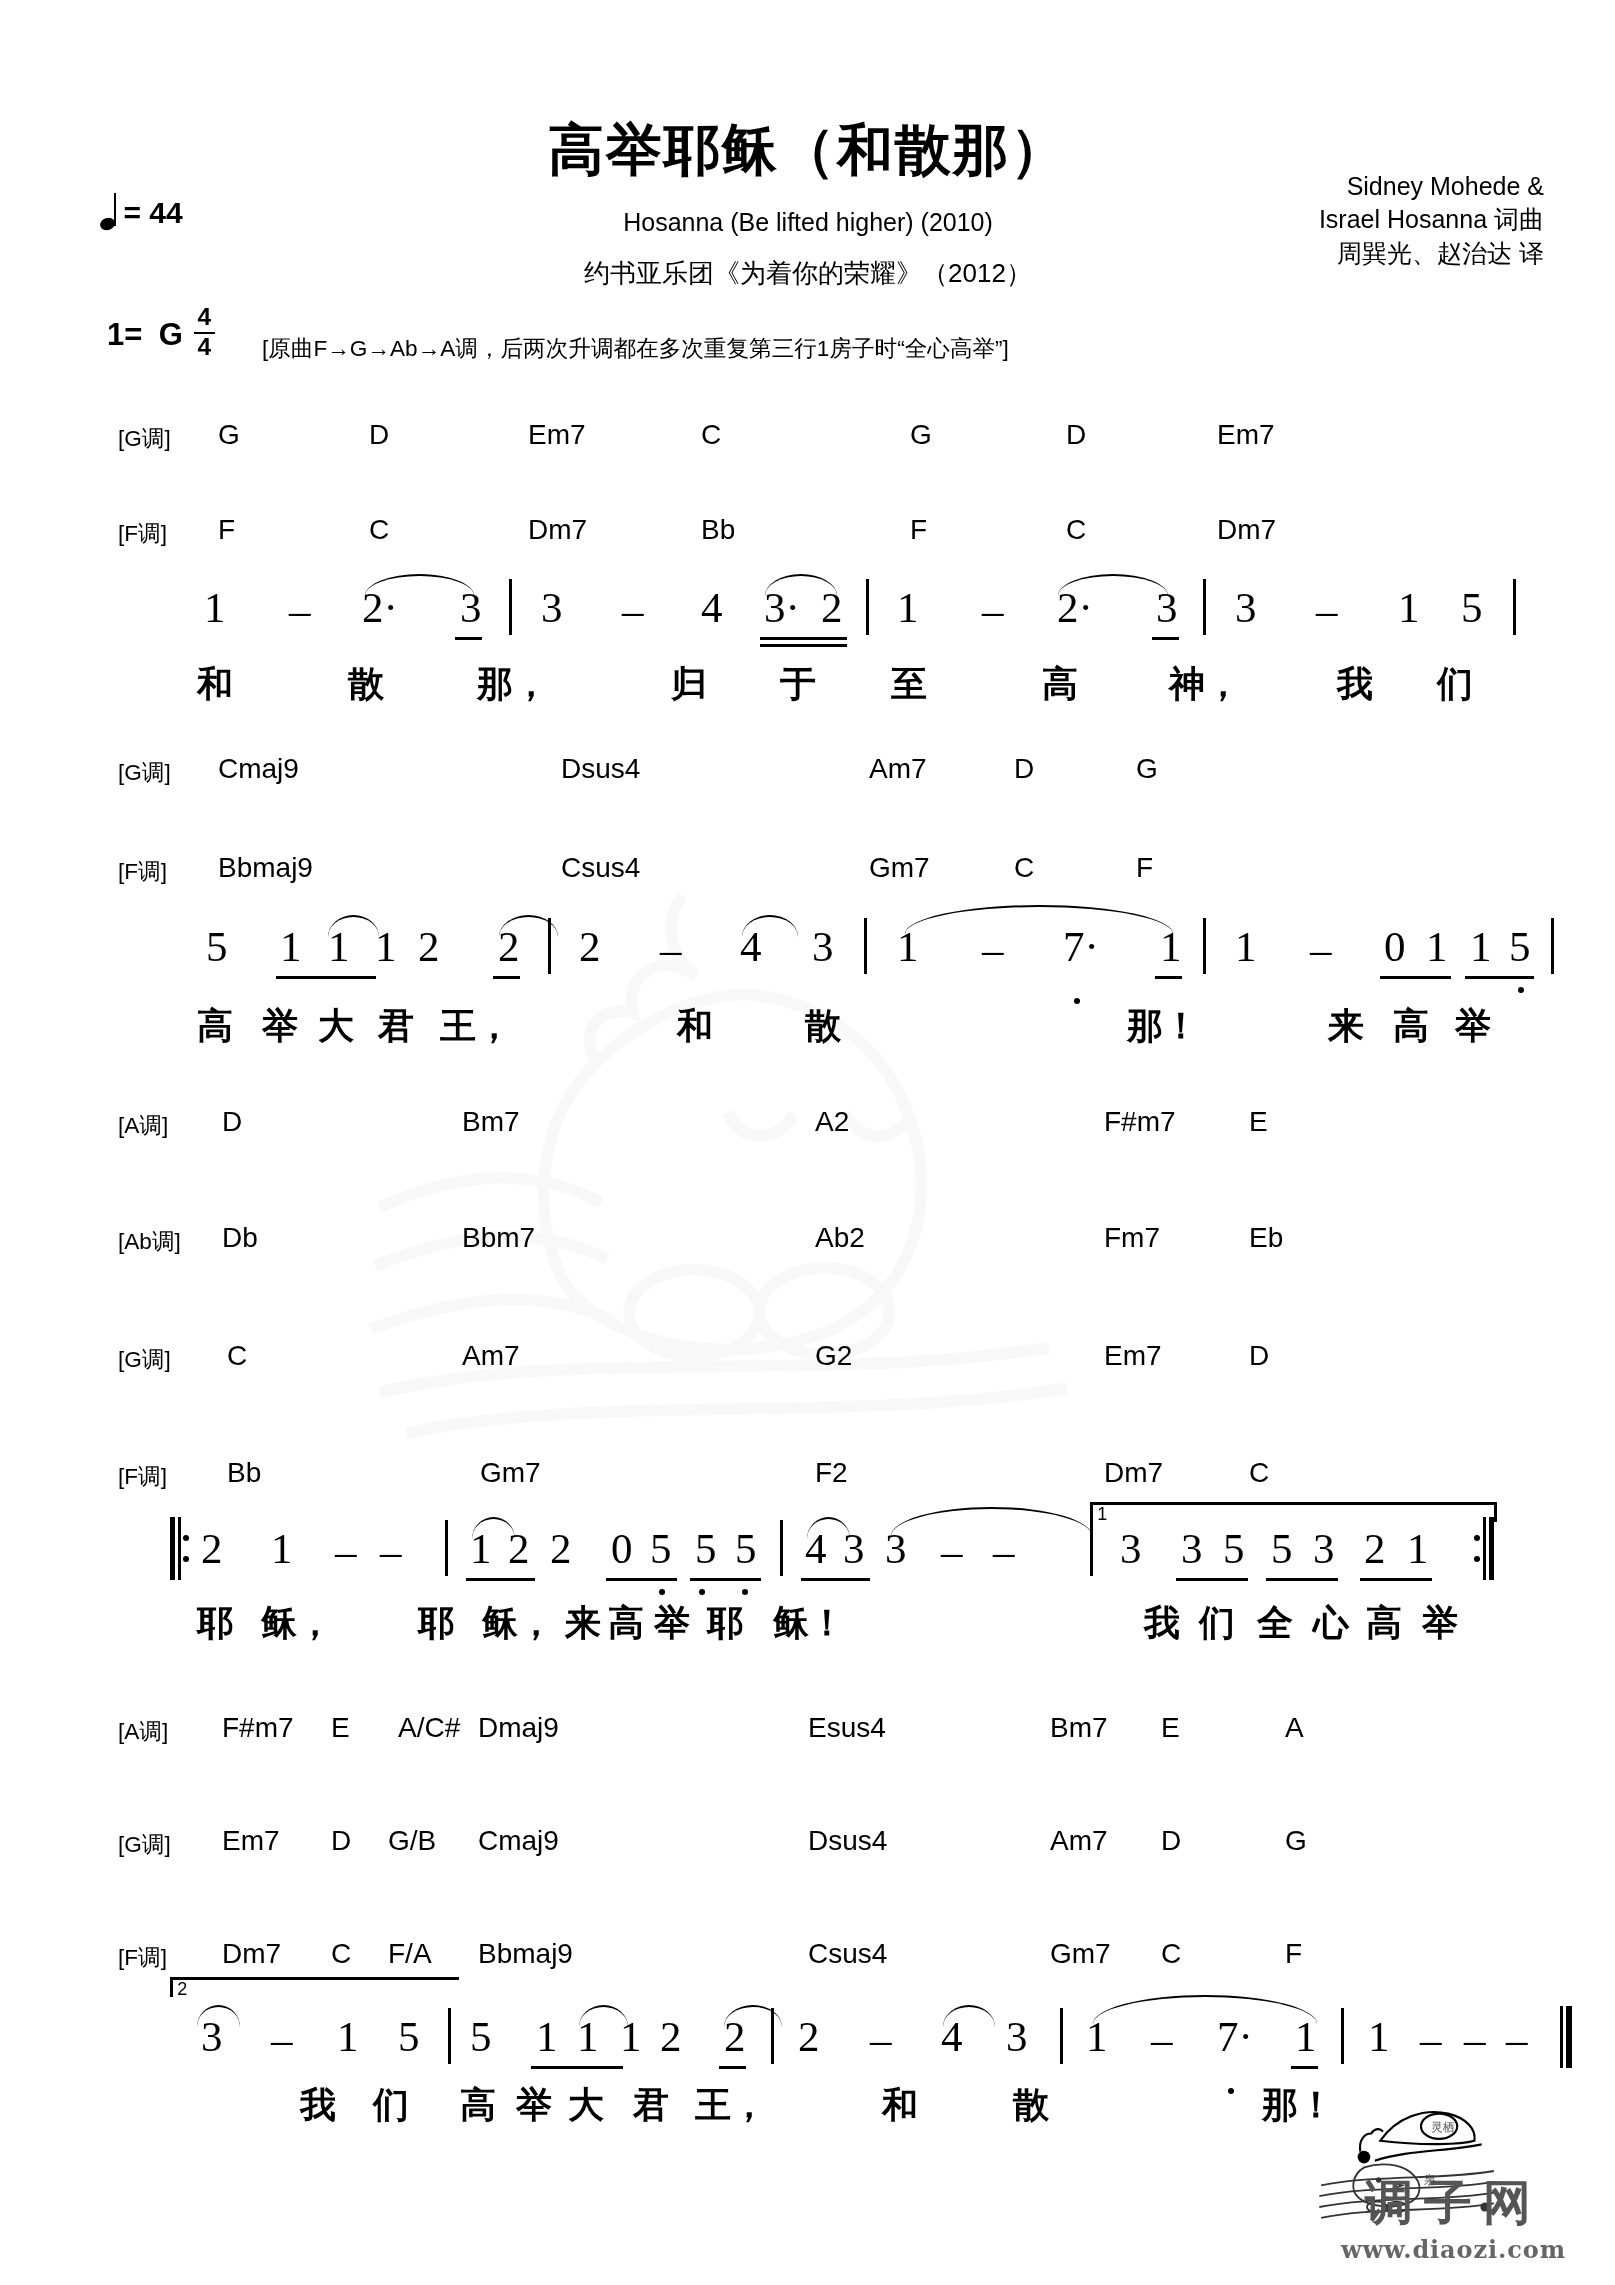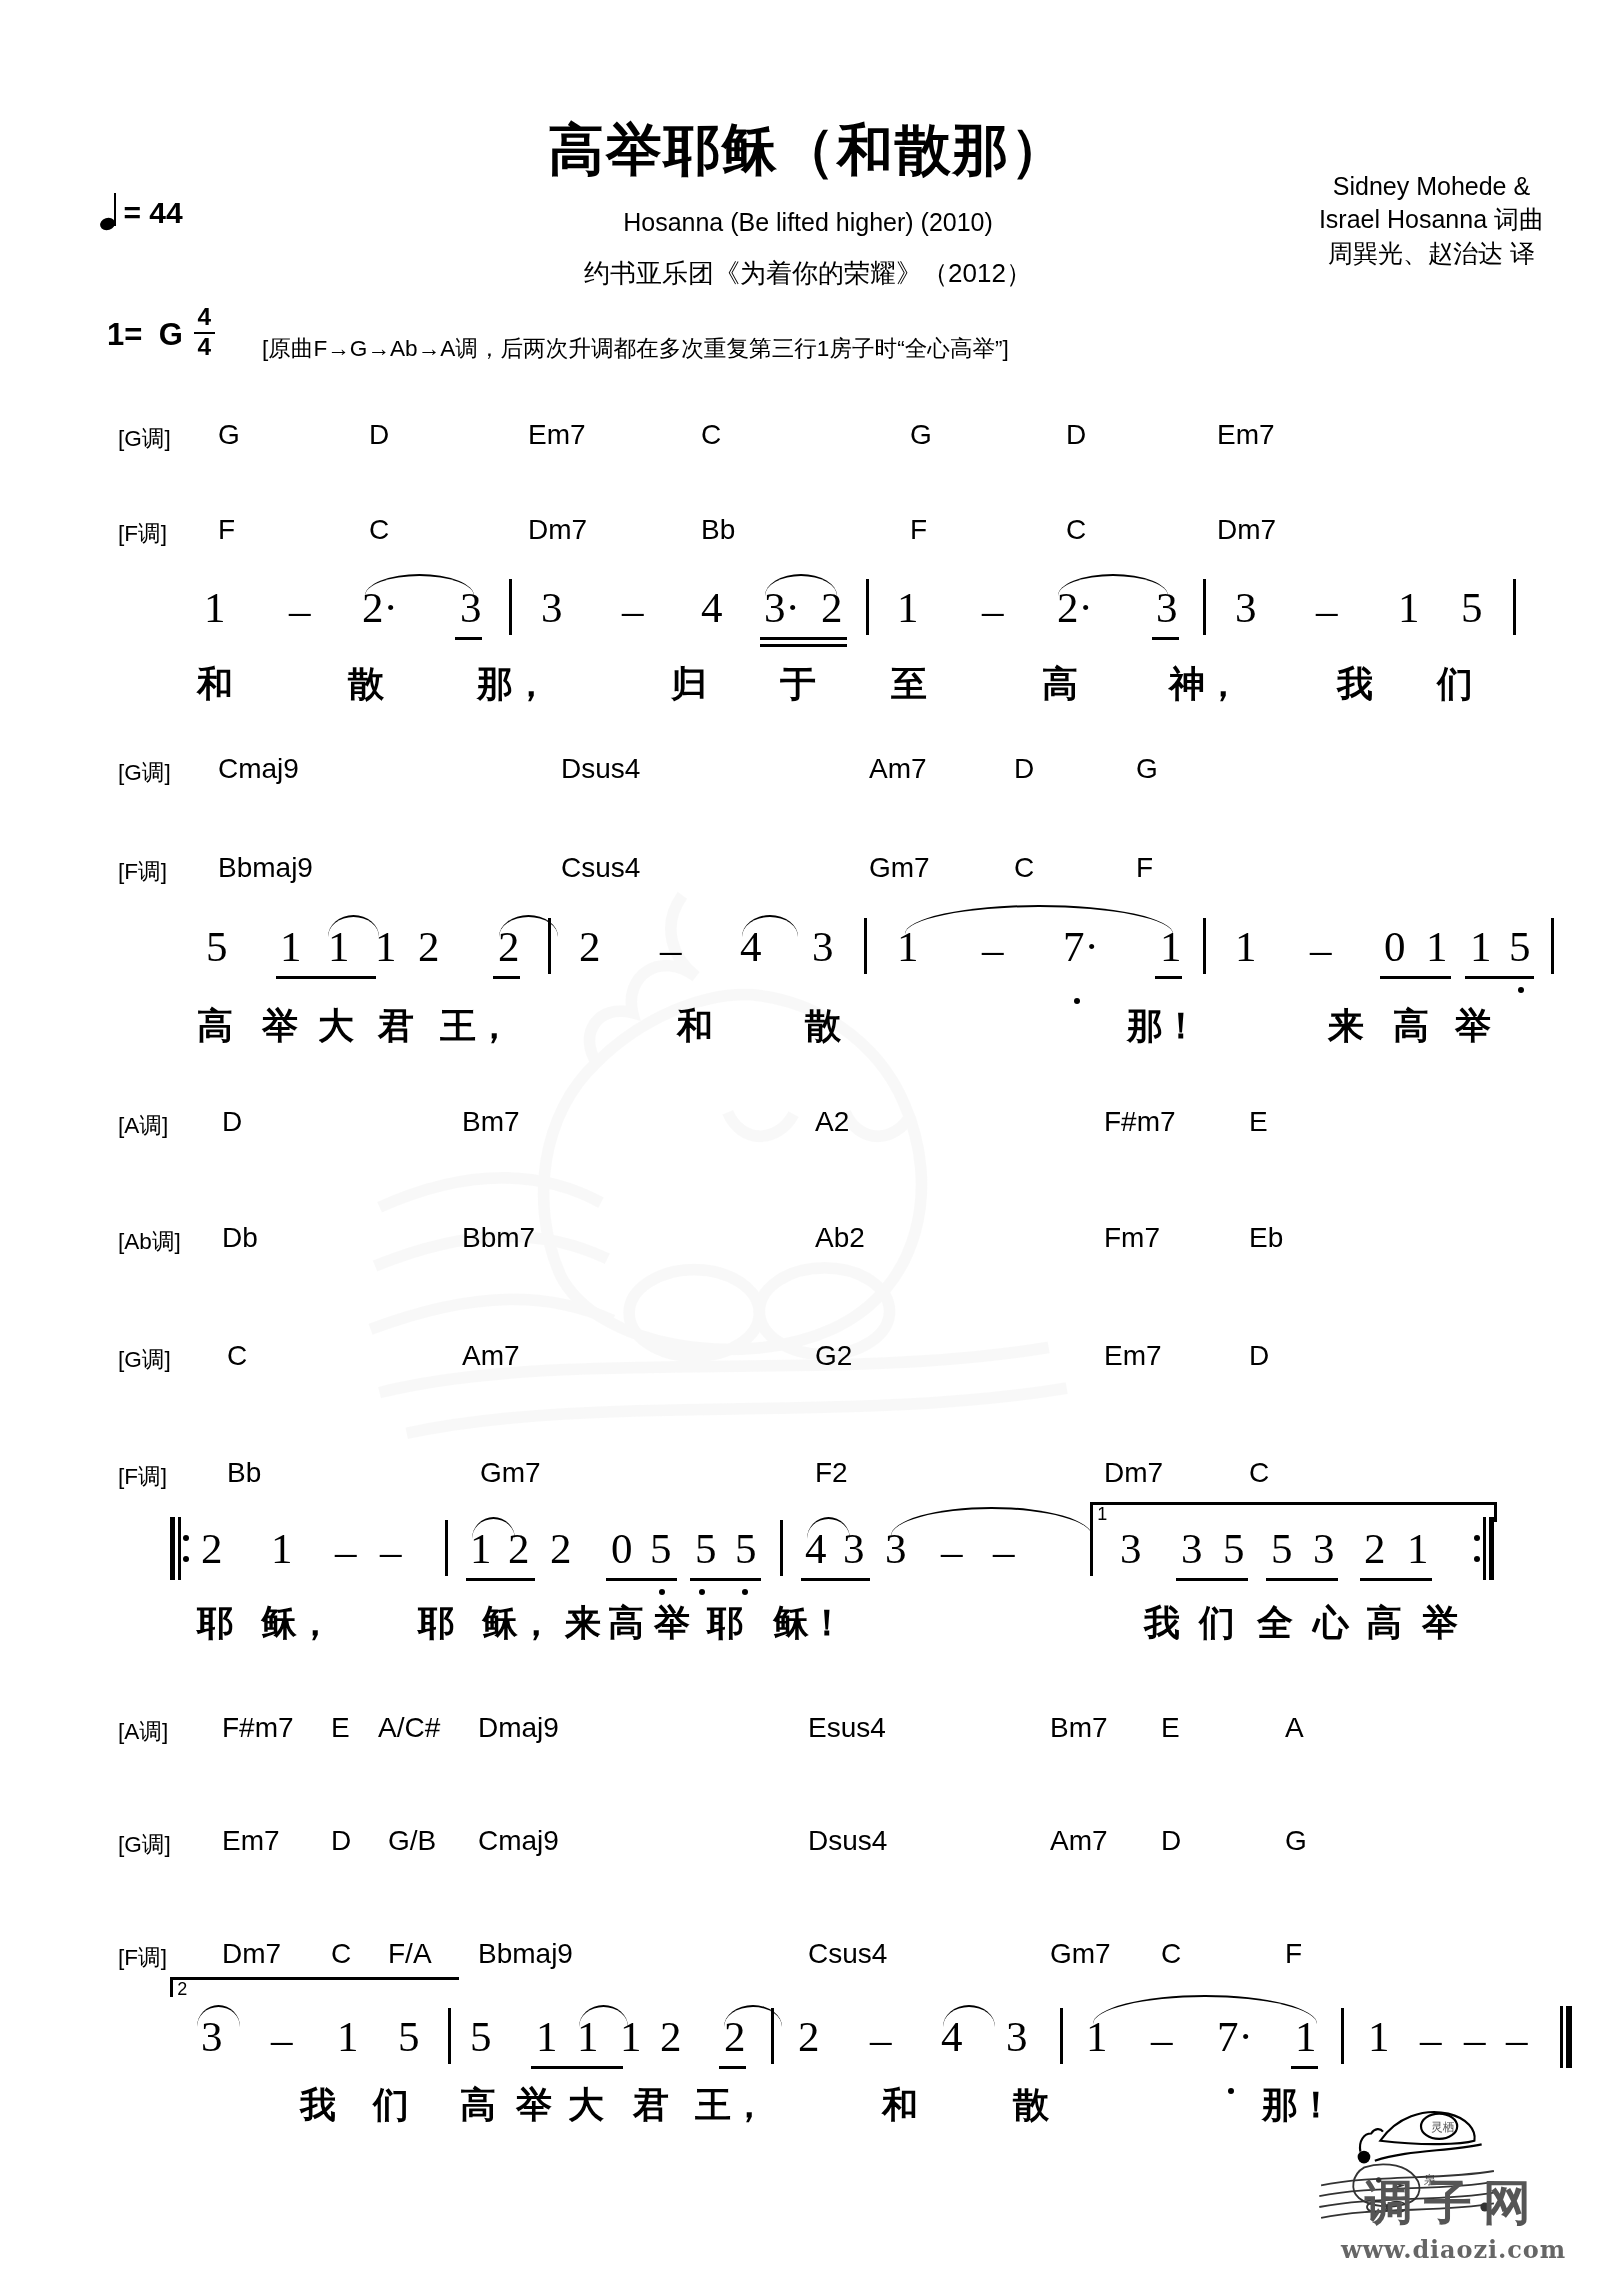--- a/index.html
+++ b/index.html
@@ -18,21 +18,21 @@
   
   .tempo{position:absolute;left:100px;top:194px;font-size:30px;font-weight:700;display:flex;align-items:center;gap:5.4px;}
   .tempo .qnote{position:relative;width:18px;height:38px;display:inline-block;}
   .tempo .qnote .head{position:absolute;left:0;bottom:1.8px;width:15.4px;height:11.8px;background:#000;border-radius:50%;transform:rotate(-18deg);}
   .tempo .qnote .stem{position:absolute;left:13.6px;bottom:6.3px;width:2.7px;height:33px;background:#000;}
 
   .title{position:absolute;left:0;right:0;top:113px;text-align:center;font-size:56px;font-weight:700;letter-spacing:1.8px;}
   .subtitle1{position:absolute;left:0;right:0;top:208px;text-align:center;font-size:25px;}
   .subtitle2{position:absolute;left:0;right:0;top:256px;text-align:center;font-size:26px;}
 
-  .credits{position:absolute;right:72px;top:170px;text-align:center;font-size:25px;line-height:1.33;}
+  .credits{position:absolute;right:72px;top:170px;text-align:right;font-size:25px;line-height:1.33;}
 
   .keysig{position:absolute;left:107px;top:308px;display:flex;align-items:center;font-size:31px;font-weight:700;}
   .keysig .meter{display:inline-block;text-align:center;line-height:1;margin:0 11px;font-size:24.4px;position:relative;top:-2.7px;}
   .keysig .meter .num{display:block;border-bottom:2.7px solid #000;padding:0 3.6px 1.8px;}
   .keysig .meter .den{display:block;padding-top:1.8px;}
   .keynote{position:absolute;left:262px;top:333px;font-size:22.6px;font-weight:400;white-space:nowrap;}
 
   
   .chordrow{position:absolute;font-size:28px;white-space:nowrap;z-index:2;}
   .chordrow .tag{font-size:22.6px;}
@@ -379,21 +379,21 @@
     <span style="left:1257px" data-name="lyric-syllable">全</span>
     <span style="left:1313px" data-name="lyric-syllable">心</span>
     <span style="left:1366px" data-name="lyric-syllable">高</span>
     <span style="left:1422px" data-name="lyric-syllable">举</span>
   </div>
 
   <div class="chordrow" style="left:118px;top:1714px" data-name="chord-row-8">
     <span class="tag" data-name="key-tag">[A调]</span>
     <span data-name="chord" style="left:104px;top:-1.8px">F#m7</span>
     <span data-name="chord" style="left:213px;top:-1.8px">E</span>
-    <span data-name="chord" style="left:260px;top:-1.8px">A/C#</span>
+    <span data-name="chord" style="left:280px;top:-1.8px">A/C#</span>
     <span data-name="chord" style="left:360px;top:-1.8px">Dmaj9</span>
     <span data-name="chord" style="left:690px;top:-1.8px">Esus4</span>
     <span data-name="chord" style="left:932px;top:-1.8px">Bm7</span>
     <span data-name="chord" style="left:1043px;top:-1.8px">E</span>
     <span data-name="chord" style="left:1167px;top:-1.8px">A</span>
   </div>
   <div class="chordrow" style="left:118px;top:1827px" data-name="chord-row-9">
     <span class="tag" data-name="key-tag">[G调]</span>
     <span data-name="chord" style="left:104px;top:-1.8px">Em7</span>
     <span data-name="chord" style="left:213px;top:-1.8px">D</span>

